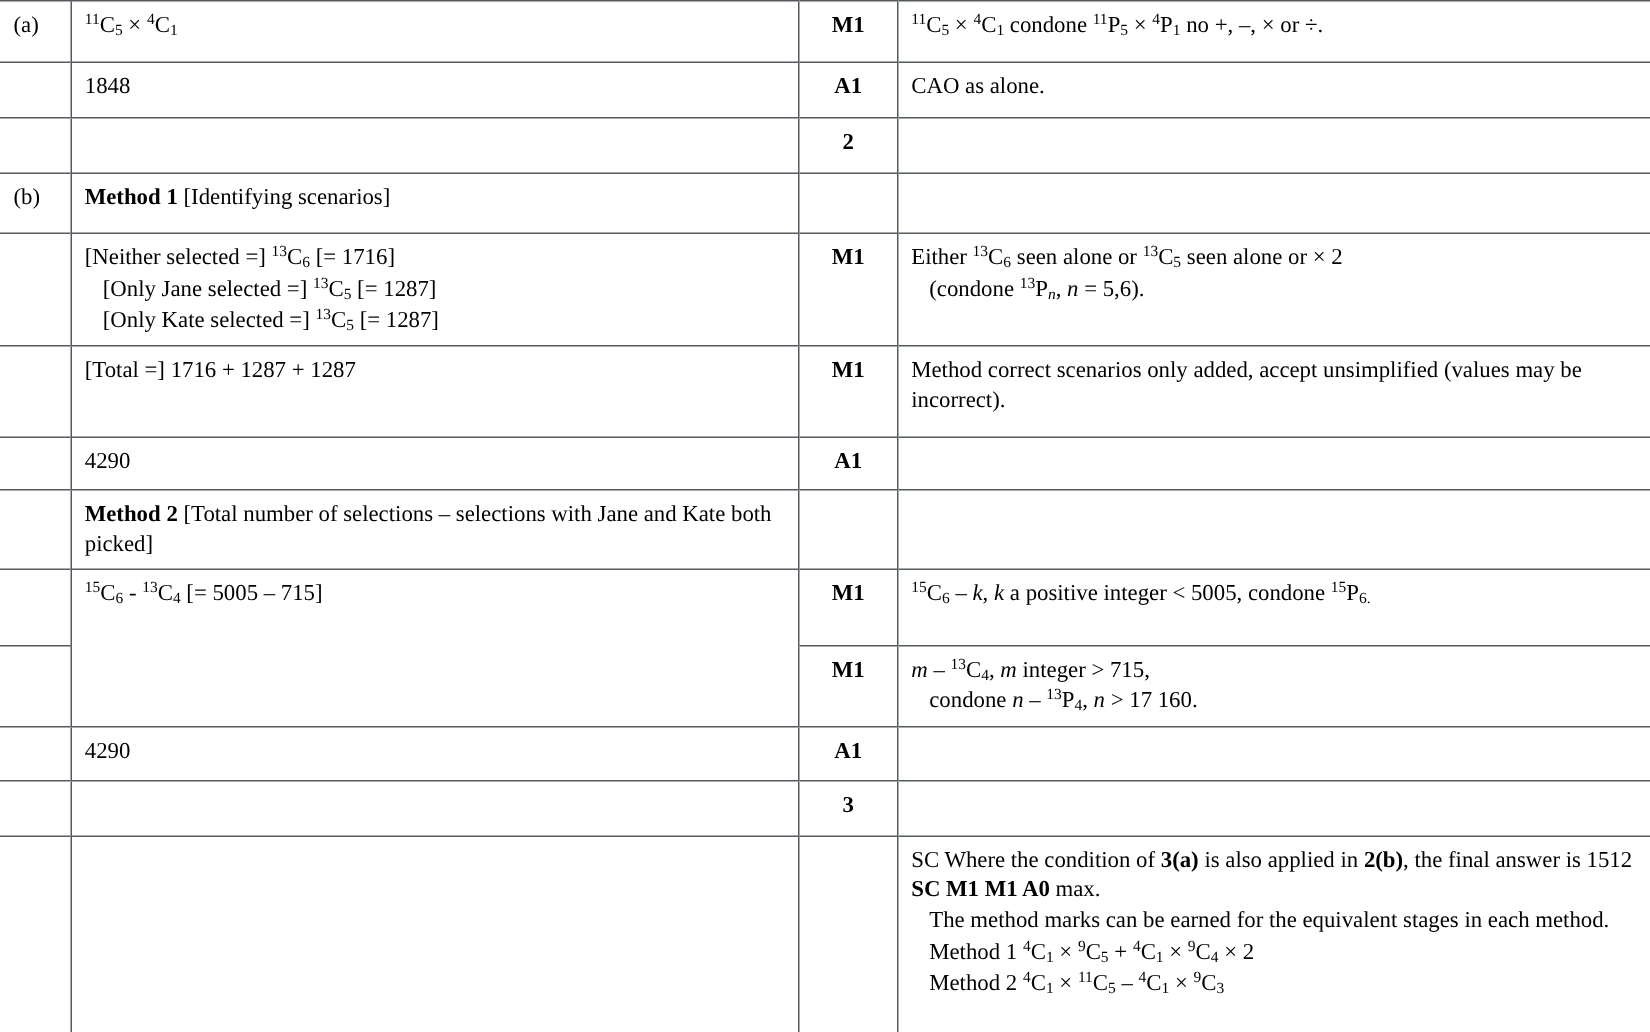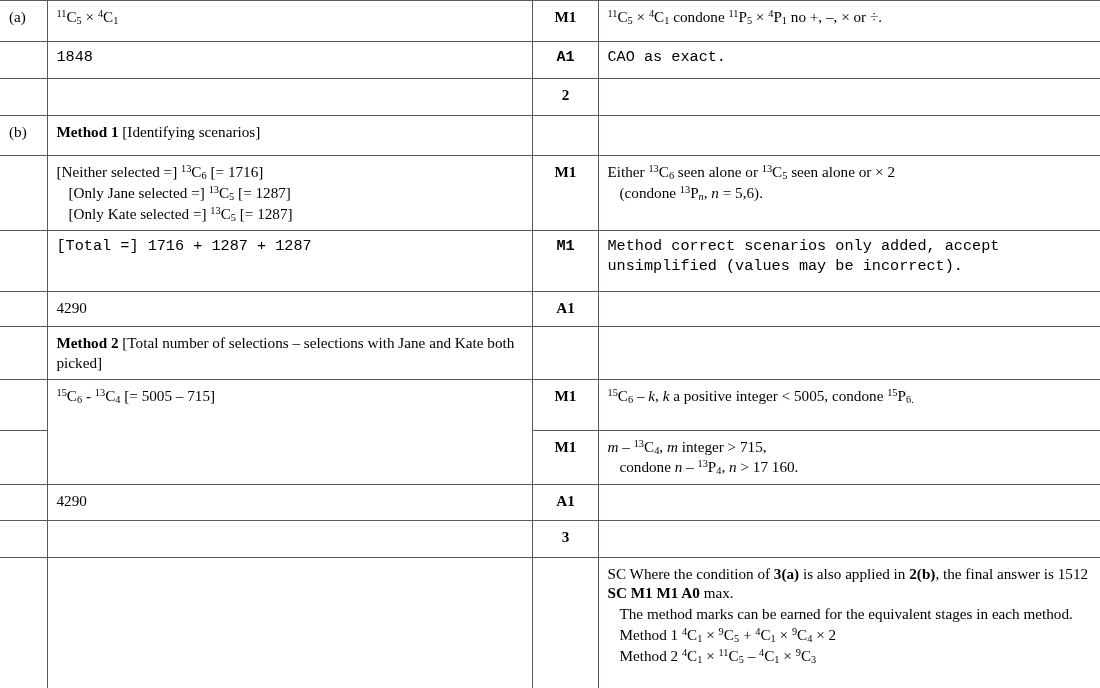--- a/index.html
+++ b/index.html
@@ -109,28 +109,28 @@
         <tr style="height: 41px;">
           <td class="lbl">(a)</td>
           <td class="cell">
             <span class="run"><sup>11</sup>C<sub>5</sub> × <sup>4</sup>C<sub>1</sub></span>
           </td>
           <td class="mark">M1</td>
           <td class="notes">
             <span class="run"><sup>11</sup>C<sub>5</sub> × <sup>4</sup>C<sub>1</sub> condone <sup>11</sup>P<sub>5</sub> × <sup>4</sup>P<sub>1</sub> no +, –, × or ÷.</span>
           </td>
         </tr>
-        <tr style="height: 37px; font-family: Liberation Mono, monospace;">
+        <tr style="height: 37px;">
           <td class="lbl"></td>
           <td class="cell">
             <span class="run">1848</span>
           </td>
           <td class="mark">A1</td>
           <td class="notes">
-            <span class="run">CAO as exact.</span>
+            <span class="run">CAO as alone.</span>
           </td>
         </tr>
         <tr style="height: 37px;">
           <td class="lbl"></td>
           <td class="cell"></td>
           <td class="mark">2</td>
           <td class="notes"></td>
         </tr>
         <tr style="height: 40px;">
           <td class="lbl">(b)</td>
@@ -146,21 +146,21 @@
             <span class="run">[Neither selected =] <sup>13</sup>C<sub>6</sub> [= 1716]</span>
             <span class="run">[Only Jane selected =] <sup>13</sup>C<sub>5</sub> [= 1287]</span>
             <span class="run">[Only Kate selected =] <sup>13</sup>C<sub>5</sub> [= 1287]</span>
           </td>
           <td class="mark">M1</td>
           <td class="notes">
             <span class="run">Either <sup>13</sup>C<sub>6</sub> seen alone or <sup>13</sup>C<sub>5</sub> seen alone or × 2</span>
             <span class="run">(condone <sup>13</sup>P<sub><i>n</i></sub>, <i>n</i> = 5,6).</span>
           </td>
         </tr>
-        <tr style="height: 61px; font-family: Liberation Mono, monospace;">
+        <tr style="height: 61px;">
           <td class="lbl"></td>
           <td class="cell">
             <span class="run">[Total =] 1716 + 1287 + 1287</span>
           </td>
           <td class="mark">M1</td>
           <td class="notes">
             <span class="run">Method correct scenarios only added, accept unsimplified (values may be incorrect).</span>
           </td>
         </tr>
         <tr style="height: 35px;">

